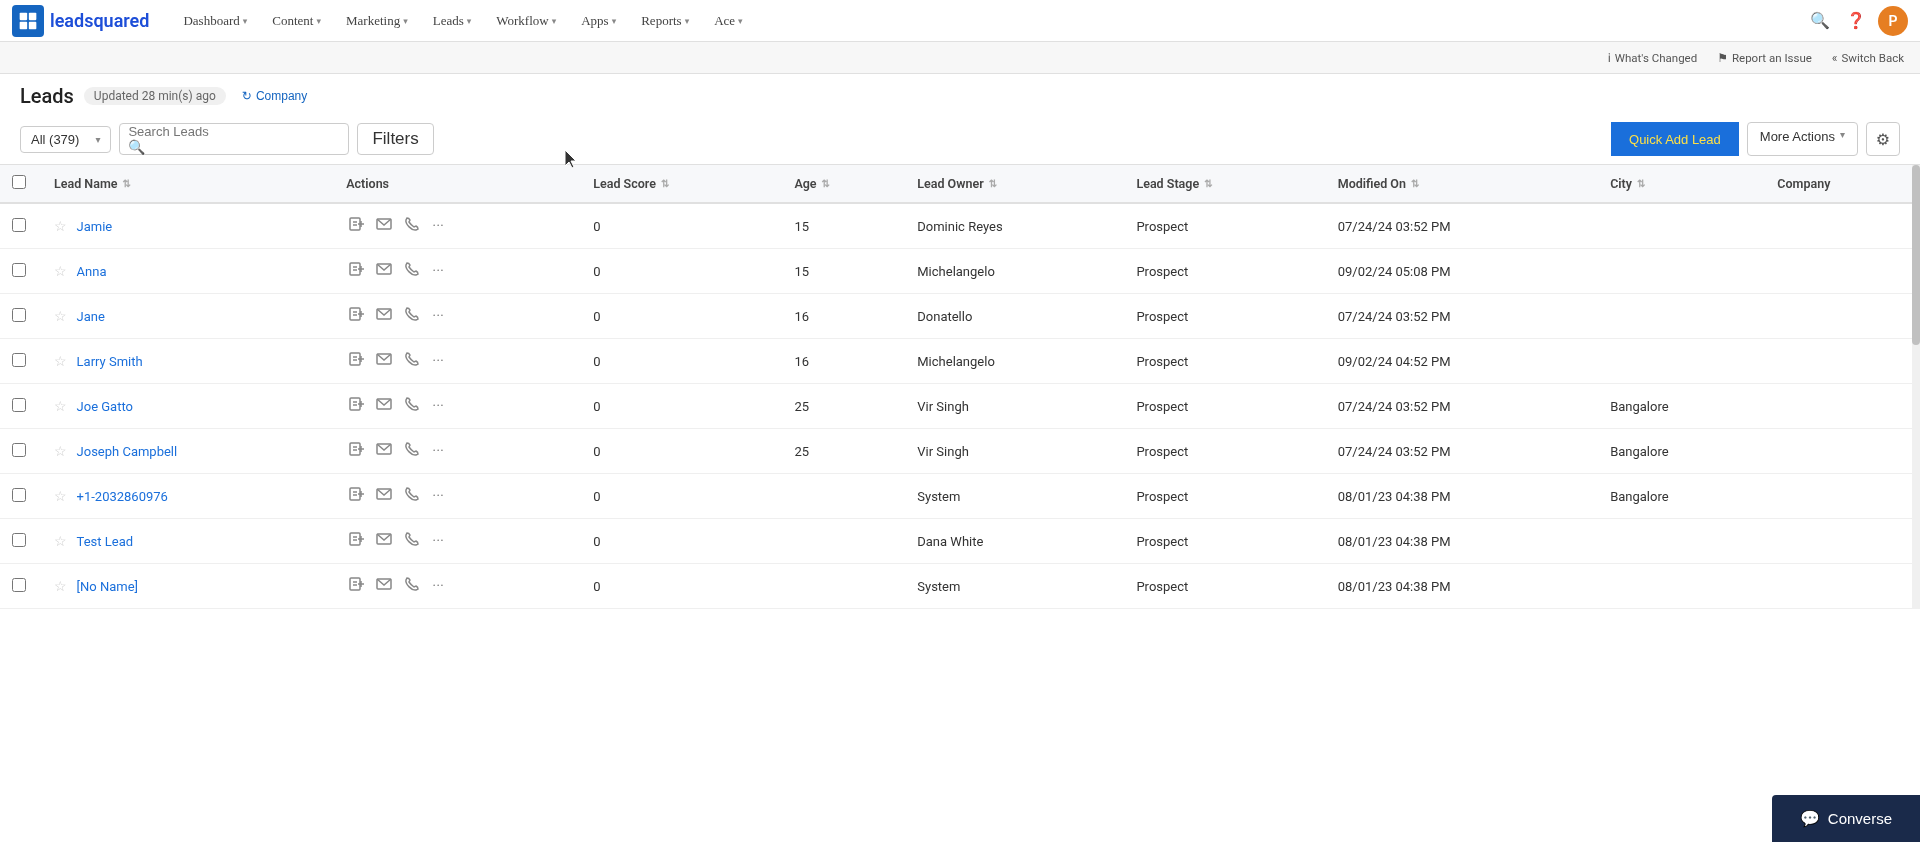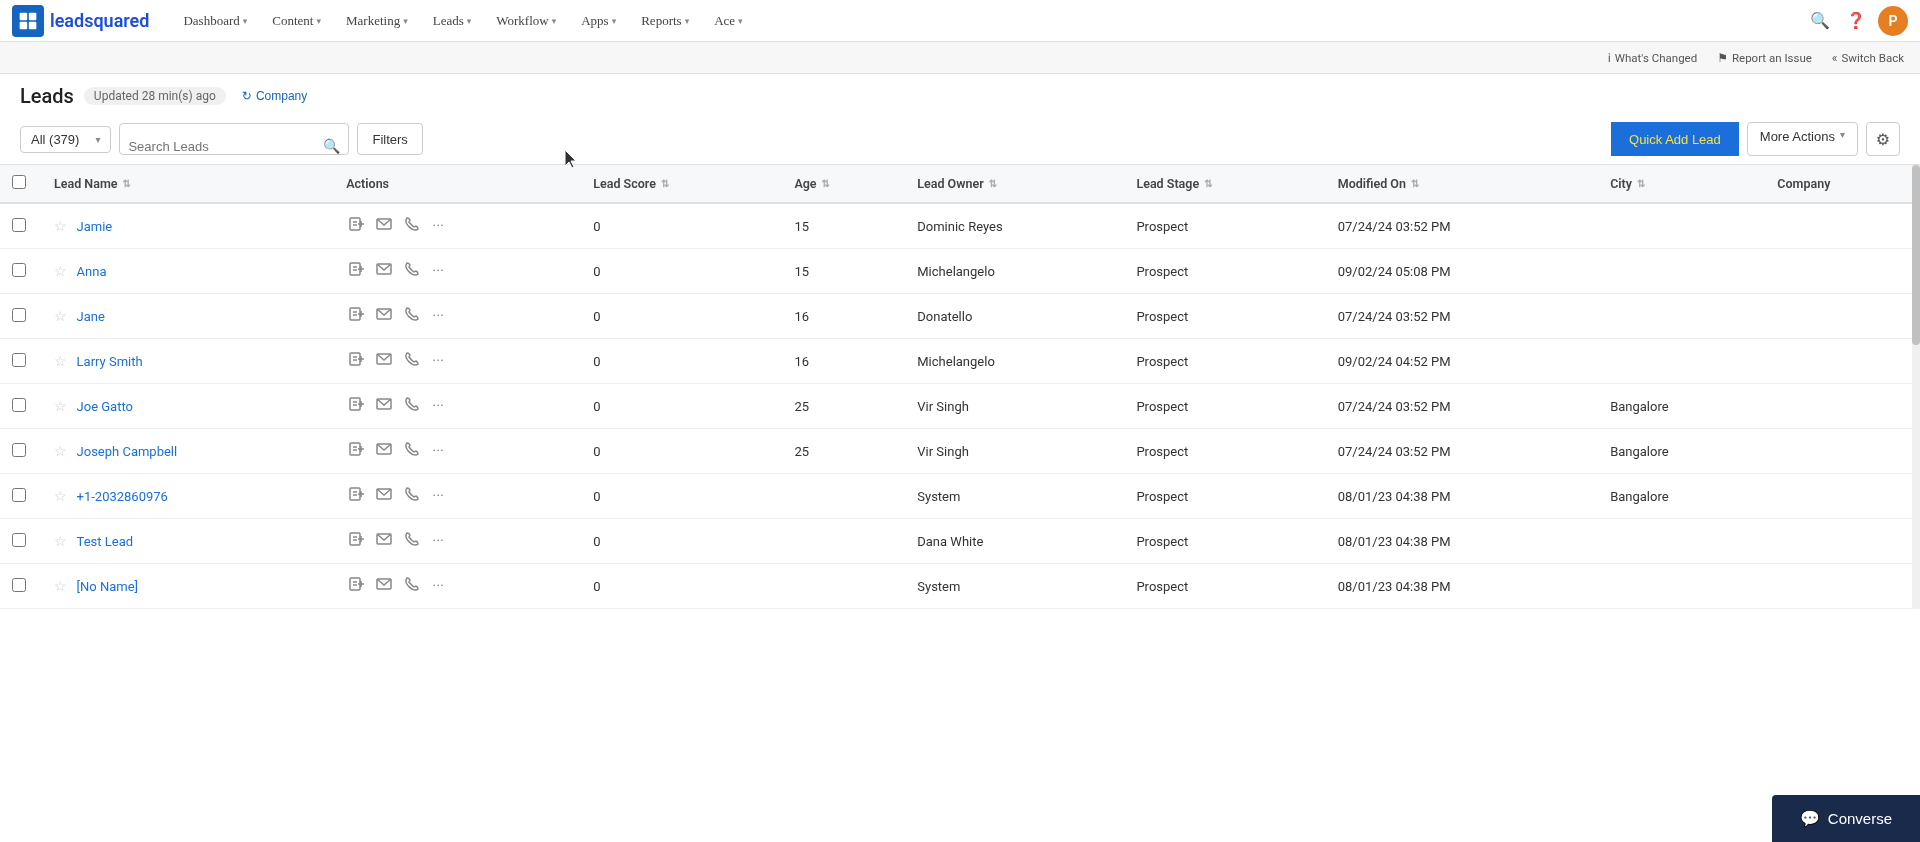--- a/index.html
+++ b/index.html
@@ -73,32 +73,32 @@
     
     .toolbar {
       display: flex; align-items: center; padding: 6px 20px 8px 20px; gap: 8px;
     }
     .all-btn {
       display: flex; align-items: center; gap: 16px;
       background: #fff; border: 1px solid #ccc; border-radius: 4px;
       padding: 5px 10px; font-size: 13px; cursor: pointer; color: #333;
     }
     .search-box {
-      display: flex; align-items: flex-end;
+      display: flex; align-items: flex-start;
       border: 1px solid #ccc; border-radius: 4px;
-      background: #fff; padding: 0 8px; height: 32px; width: 230px;
+      background: #fff; padding: 0 8px; height: 32px; width: 230px; flex-direction: column;
     }
     .search-box input {
       border: none; outline: none; font-size: 13px; color: #999;
       width: 100%; background: transparent;
     }
     .search-icon { color: #999; font-size: 14px; }
     .filter-btn {
       border: 1px solid #ccc; border-radius: 4px; background: #fff;
-      padding: 5px 14px; font-size: 13px; cursor: pointer; color: #333; height: 32px;
+      padding: 5px 14px; font-size: 17px; cursor: pointer; color: #333; height: 32px;
     }
 
     .toolbar-right { margin-left: auto; display: flex; align-items: center; gap: 8px; }
     .quick-add-btn {
       background: #1a6fdb; color: #fde047; border: none; border-radius: 0;
       padding: 7px 18px; font-size: 13px; font-weight: 500; cursor: pointer;
       height: 34px;
     }
     .more-actions-btn {
       display: flex; gap: 5px;

